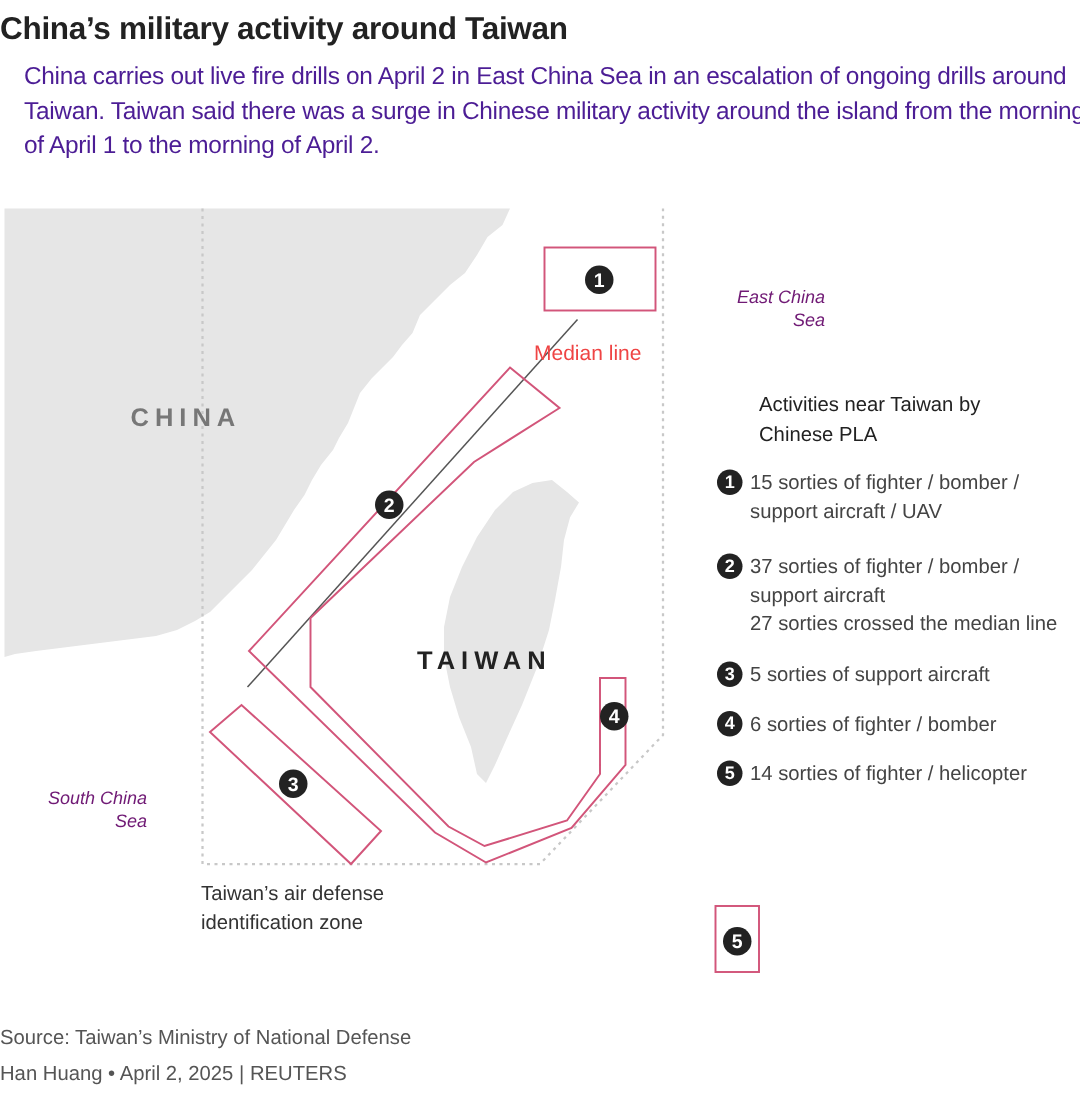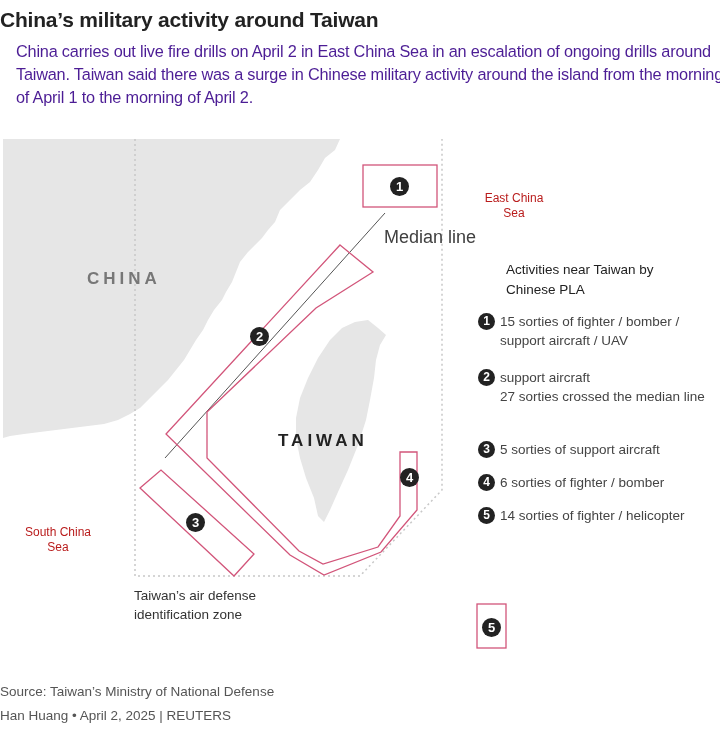--- a/index.html
+++ b/index.html
@@ -2,21 +2,21 @@
 <html><head>
 <meta charset="utf-8">
 <style>
   html, body { margin:0; padding:0; background:#ffffff; }
   body { width:720px; height:734px; position:relative; overflow:hidden; font-family:"Liberation Sans", sans-serif; color:#222; }
   .title { position:absolute; left:0; top:8px; font-size:21px; font-weight:bold; color:#222; letter-spacing:-0.2px; }
   .subtitle { position:absolute; left:0; top:40px; width:715px; font-size:16.3px; line-height:23px; color:#4c1d95; letter-spacing:-0.2px;margin-left:16px; }
   .map { position:absolute; left:0; top:0; width:720px; height:734px; }
   .lbl { position:absolute; white-space:nowrap; }
   .country { font-weight:bold; letter-spacing:4px; }
-  .sea { color:#b91c1c; font-size:12px; text-align:center; line-height:15px; }
+  .sea { font-style:italic; color:#701a75; font-size:12px; text-align:right; line-height:15px; }
   .legend-title { position:absolute; left:478px; top:260px; font-size:13.5px; line-height:20px; color:#222;margin-left:28px; }
   .legend-item { position:absolute; left:478px; display:flex; align-items:flex-start; font-size:13.5px; line-height:19px; color:#444; }
   .badge { display:inline-flex; width:17px; height:17px; border-radius:50%; background:#222; color:#fff; font-size:12px; font-weight:bold; align-items:center; justify-content:center; margin-right:5px; margin-top:1px; flex:none; }
   .map-badge { position:absolute; width:19px; height:19px; border-radius:50%; background:#222; color:#fff; font-size:13px; font-weight:bold; display:flex; align-items:center; justify-content:center; }
   .footer { position:absolute; left:0; font-size:13.5px; color:#555; }
 </style>
 </head>
 <body>
 
 <div class="title">China’s military activity around Taiwan</div>
@@ -50,41 +50,42 @@
 <div class="lbl country" style="left:87px;top:269px;font-size:17px;color:#777;">CHINA</div>
 <div class="lbl country" style="left:278px;top:403px;font-size:17px;color:#222;margin-top:28px;">TAIWAN</div>
 <div class="lbl sea" style="left:478px;top:191px;width:72px;">
   <div>East China</div>
   <div>Sea</div>
 </div>
 <div class="lbl sea" style="left:18px;top:525px;width:80px;">
   <div>South China</div>
   <div>Sea</div>
 </div>
-<div class="lbl" style="left:384px;top:227px;font-size:18px;color:#404040;">Median line</div>
+<div class="lbl" style="left:356px;top:227px;font-size:14px;color:#ef4444;">Median line</div>
 <div class="lbl" style="left:134px;top:586px;font-size:13.5px;line-height:19px;color:#333;">
   <div>Taiwan’s air defense</div>
   <div>identification zone</div>
 </div>
 
 <div class="legend-title">
   <div>Activities near Taiwan by</div>
   <div>Chinese PLA</div>
 </div>
 
 <div class="legend-item" style="top:312px;">
   <span class="badge">1</span>
   <div>
     <div>15 sorties of fighter / bomber /</div>
     <div>support aircraft / UAV</div>
   </div>
 </div>
 <div class="legend-item" style="top:368px;">
   <span class="badge">2</span>
   <div>
+    <div>37 sorties of fighter / bomber /</div>
     <div>support aircraft</div>
     <div>27 sorties crossed the median line</div>
   </div>
 </div>
 <div class="legend-item" style="top:440px;">
   <span class="badge">3</span>
   <div>
       <div>5 sorties of support aircraft</div>
     </div>
 </div>

